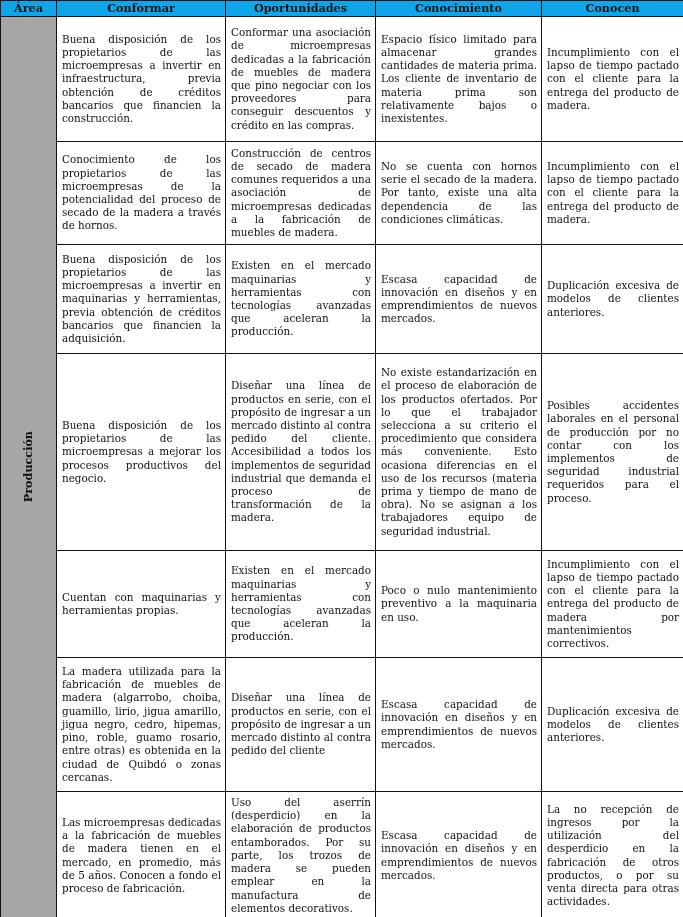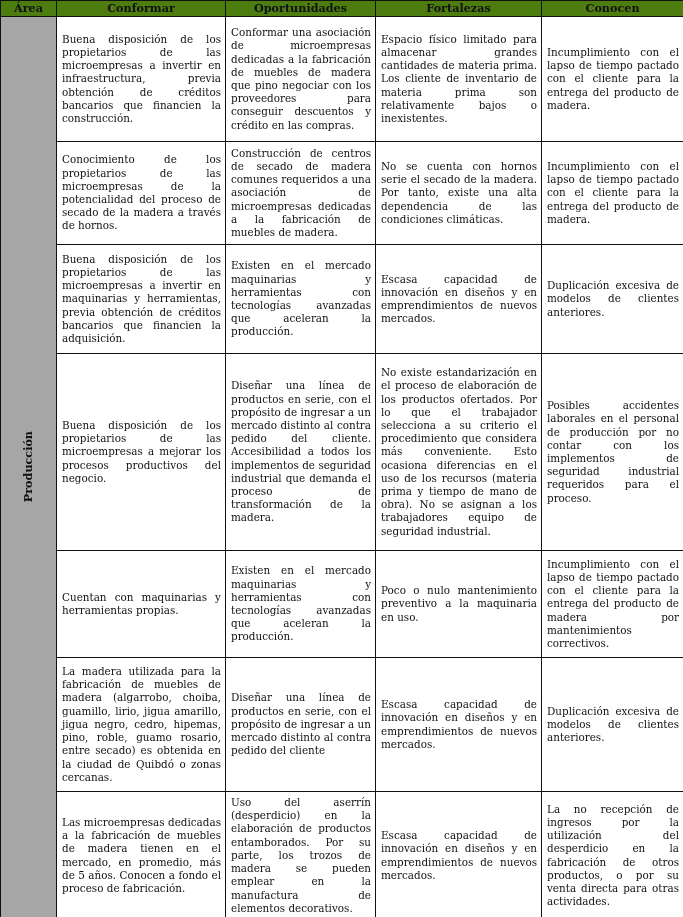--- a/index.html
+++ b/index.html
@@ -18,21 +18,21 @@
   .foda col.c-f { width: 169px; }
   .foda col.c-o { width: 150px; }
   .foda col.c-d { width: 166px; }
   .foda col.c-a { width: 142px; }
   .foda th, .foda td {
     border: 1.3px solid #111;
     padding: 1px 4px 1px 5px;
     vertical-align: middle;
   }
   .foda thead th {
-    background: #4d7c0f;
+    background: #0ea5e9;
     font-weight: bold;
     font-size: 11.2px;
     height: 15px;
     padding: 0 2px;
     text-align: center;
   }
   .foda td { text-align: justify; }
   .foda td.area {
     background: #a6a6a6;
     text-align: center;
@@ -63,21 +63,21 @@
       <col class="c-f">
       <col class="c-o">
       <col class="c-d">
       <col class="c-a">
   </colgroup>
   <thead>
     <tr>
       <th>Área</th>
       <th>Conformar</th>
       <th>Oportunidades</th>
-      <th>Fortalezas</th>
+      <th>Conocimiento</th>
       <th>Conocen</th>
     </tr>
   </thead>
   <tbody>
     <tr class="r1">
       <td class="area" rowspan="7">
         <span class="area-label">Producción</span>
       </td>
       <td>Buena disposición de los propietarios de las microempresas a invertir en infraestructura, previa obtención de créditos bancarios que financien la construcción.</td>
       <td>Conformar una asociación de microempresas dedicadas a la fabricación de muebles de madera que pino negociar con los proveedores para conseguir descuentos y crédito en las compras.</td>
@@ -102,21 +102,21 @@
       <td>No existe estandarización en el proceso de elaboración de los productos ofertados. Por lo que el trabajador selecciona a su criterio el procedimiento que considera más conveniente. Esto ocasiona diferencias en el uso de los recursos (materia prima y tiempo de mano de obra). No se asignan a los trabajadores equipo de seguridad industrial.</td>
       <td>Posibles accidentes laborales en el personal de producción por no contar con los implementos de seguridad industrial requeridos para el proceso.</td>
     </tr>
     <tr class="r5">
       <td>Cuentan con maquinarias y herramientas propias.</td>
       <td>Existen en el mercado maquinarias y herramientas con tecnologías avanzadas que aceleran la producción.</td>
       <td>Poco o nulo mantenimiento preventivo a la maquinaria en uso.</td>
       <td>Incumplimiento con el lapso de tiempo pactado con el cliente para la entrega del producto de madera por mantenimientos correctivos.</td>
     </tr>
     <tr class="r6">
-      <td>La madera utilizada para la fabricación de muebles de madera (algarrobo, choiba, guamillo, lirio, jigua amarillo, jigua negro, cedro, hipemas, pino, roble, guamo rosario, entre secado) es obtenida en la ciudad de Quibdó o zonas cercanas.</td>
+      <td>La madera utilizada para la fabricación de muebles de madera (algarrobo, choiba, guamillo, lirio, jigua amarillo, jigua negro, cedro, hipemas, pino, roble, guamo rosario, entre otras) es obtenida en la ciudad de Quibdó o zonas cercanas.</td>
       <td>Diseñar una línea de productos en serie, con el propósito de ingresar a un mercado distinto al contra pedido del cliente</td>
       <td>Escasa capacidad de innovación en diseños y en emprendimientos de nuevos mercados.</td>
       <td>Duplicación excesiva de modelos de clientes anteriores.</td>
     </tr>
     <tr class="r7">
       <td>Las microempresas dedicadas a la fabricación de muebles de madera tienen en el mercado, en promedio, más de 5 años. Conocen a fondo el proceso de fabricación.</td>
       <td>Uso del aserrín (desperdicio) en la elaboración de productos entamborados. Por su parte, los trozos de madera se pueden emplear en la manufactura de elementos decorativos.</td>
       <td>Escasa capacidad de innovación en diseños y en emprendimientos de nuevos mercados.</td>
       <td>La no recepción de ingresos por la utilización del desperdicio en la fabricación de otros productos, o por su venta directa para otras actividades.</td>
     </tr>

